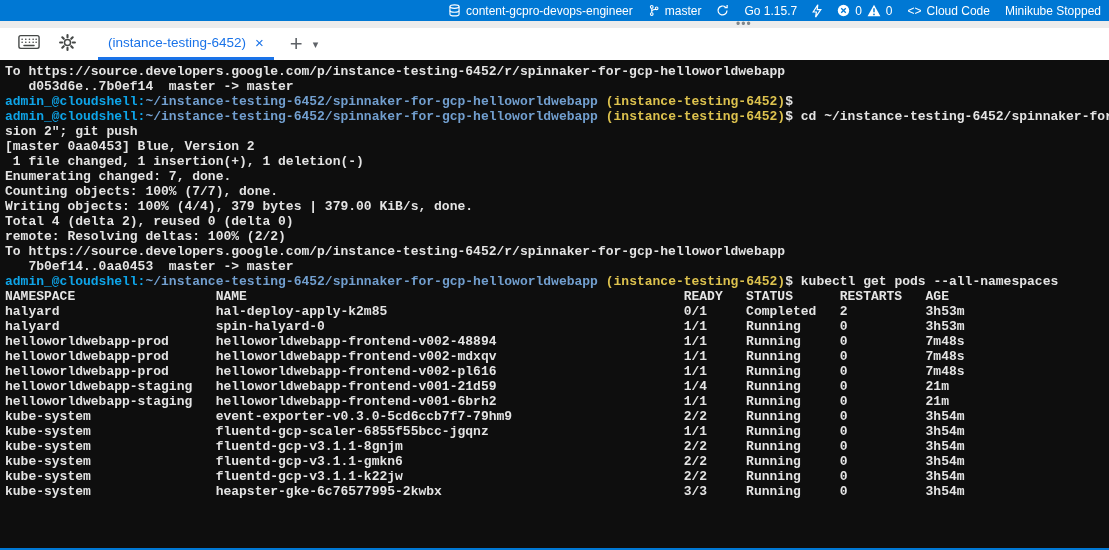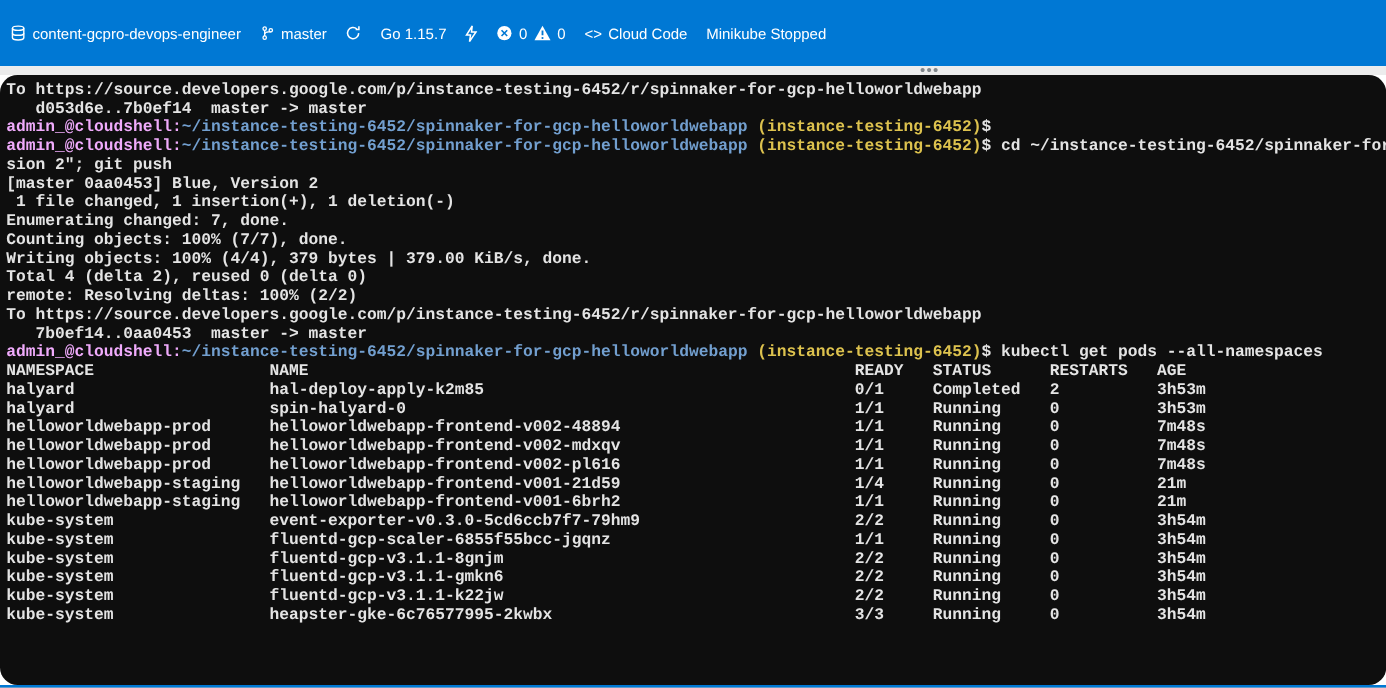--- a/index.html
+++ b/index.html
@@ -3,21 +3,21 @@
 <meta charset="utf-8">
 <style>
   html,body{margin:0;padding:0;width:1109px;height:550px;overflow:hidden;background:#fff;
     font-family:"Liberation Sans",sans-serif;-webkit-font-smoothing:antialiased;}
   :root{
     --c-statusbar:#0078d4;--c-accent:#1a73e8;--c-termbg:#0e0e0e;--c-termfg:#e4e4e4;
     --c-path:#729fcf;--c-ctx:#ddc24e;
   }
   
   .statusbar{height:21px;background:var(--c-statusbar);display:flex;align-items:center;
-    color:#fff;font-size:12px;padding:16px 8px;gap:15px;white-space:nowrap;}
+    color:#fff;font-size:12px;padding:0 8px;gap:15px;white-space:nowrap;justify-content:flex-end;}
   .sb-item{display:flex;align-items:center;gap:5px;cursor:default;}
   .sb-item svg{display:block;}
   .glyph{font-size:12px;line-height:1;}
   
   .tabbar{position:relative;height:39px;background:#ffffff;}
   .tab-strip{position:absolute;top:0;left:0;right:0;height:7px;background:#ececec;}
   .overflow-dots{position:absolute;top:-3px;left:736px;font-size:12px;letter-spacing:1px;
     color:#80868b;line-height:12px;}
   .tabbar-row{position:absolute;top:7px;left:0;right:0;height:32px;display:flex;align-items:center;}
   .icon-btn{width:26px;height:24px;display:flex;align-items:center;justify-content:center;color:#444746;}
@@ -26,23 +26,23 @@
   .term-tab{margin-left:18px;height:32px;display:flex;align-items:center;gap:9px;padding:0 10px;
     border-bottom:3px solid var(--c-accent);box-sizing:border-box;}
   .term-tab .tab-label{color:var(--c-accent);font-size:13.5px;}
   .term-tab .tab-close{color:var(--c-accent);font-size:15px;line-height:1;}
   .new-tab{margin-left:16px;color:#5f6368;font-size:22px;font-weight:400;line-height:1;}
   .tab-caret{margin-left:10px;color:#5f6368;font-size:11px;}
   
   .terminal{position:absolute;top:60px;left:0;right:0;bottom:2px;background:var(--c-termbg);
     padding:4px 0 0 5px;overflow:hidden;
     font-family:"Liberation Mono",monospace;font-size:13px;font-weight:700;
-    color:var(--c-termfg);cursor:text;border-radius:14px;}
+    color:var(--c-termfg);cursor:text;}
   .tline{height:15px;line-height:15px;white-space:pre;}
-  .seg-u{color:#f0abfc;}
+  .seg-u{color:#0ea5e9;}
   .seg-p{color:var(--c-path);}
   .seg-x{color:var(--c-ctx);}
   .bottom-strip{position:absolute;left:0;right:0;bottom:0;height:2px;background:var(--c-statusbar);}
 </style>
 </head>
 <body>
 
 <div class="statusbar">
   <div class="sb-item">
     <span>

